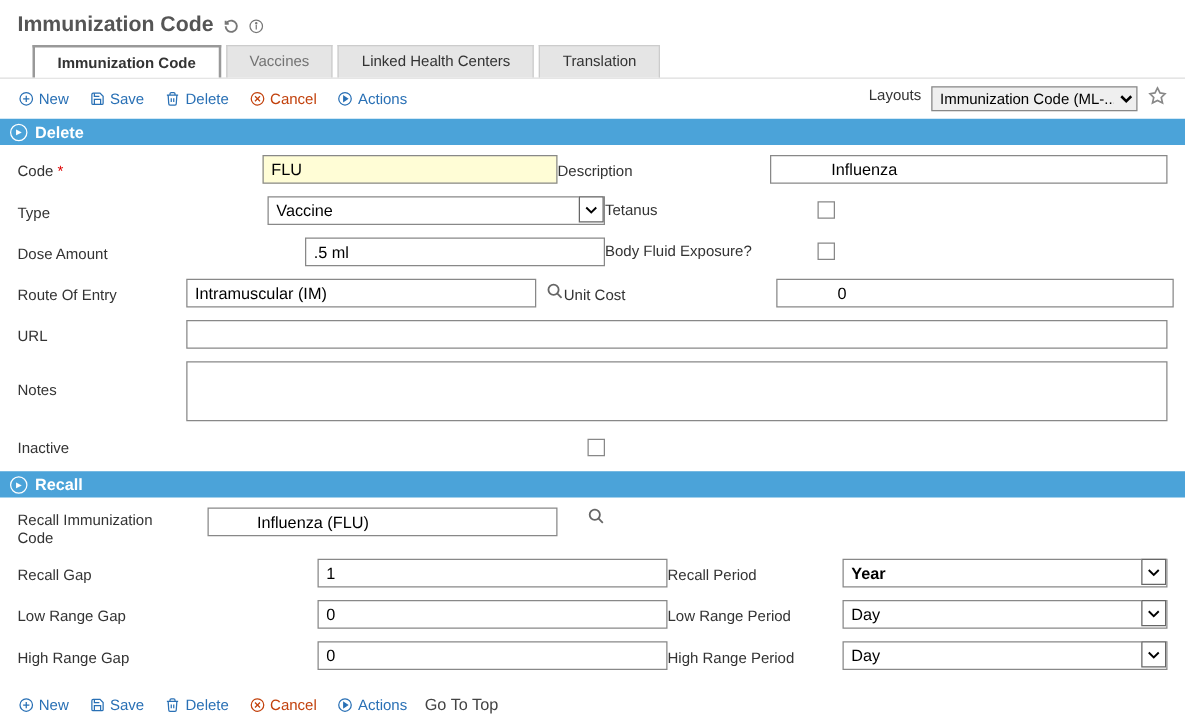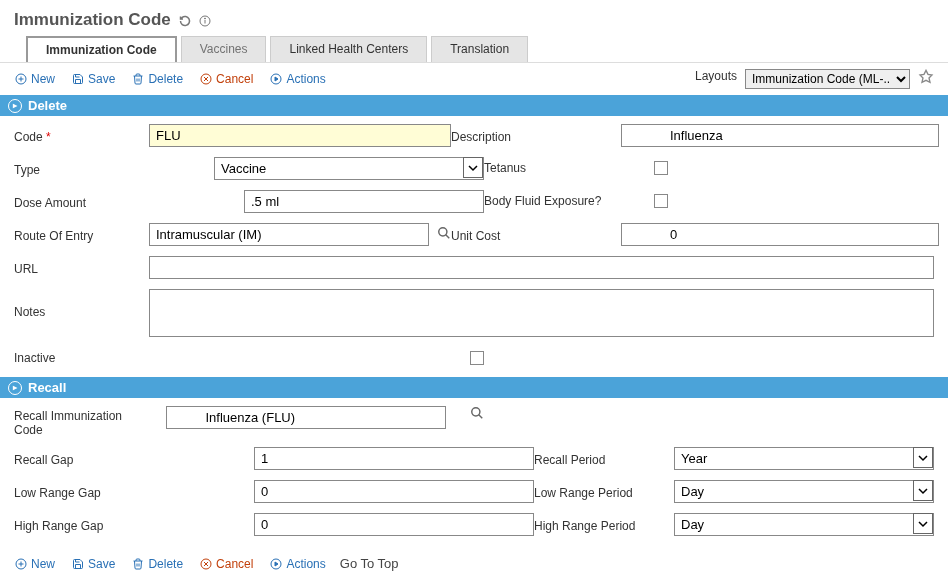--- a/index.html
+++ b/index.html
@@ -152,21 +152,21 @@
 
 <div class="section-bar">
   <span class="arrow-circle">▸</span>
   <span>Delete</span>
 </div>
 
 <div class="form-area">
   <div class="form-row">
     <div class="col left">
       <span class="lbl req">Code</span>
-      <input class="inp yellow" style="width: 302px;" value="FLU">
+      <input class="inp yellow" style="width: 236px;" value="FLU">
     </div>
     <div class="col right">
       <span class="lbl right">Description</span>
       <input class="inp wide" value="Influenza" style="">
     </div>
   </div>
 
   <div class="form-row">
     <div class="col left">
       <span class="lbl">Type</span>
@@ -255,21 +255,21 @@
   </div>
 
   <div class="form-row">
     <div class="col left" style="width:540px">
       <span class="lbl">Recall Gap</span>
       <input class="inp" style="width: 280px;" value="1">
     </div>
     <div class="col right">
       <span class="lbl" style="width:140px">Recall Period</span>
       <span class="sel-wrap">
-        <input class="inp" style="width: 260px; padding-right: 24px;" value="Year">
+        <input class="inp" style="width: 260px; padding-right: 24px; font-weight: bold;" value="Year">
         <span class="sel-arrow">
             <svg width="10" height="10" viewBox="0 0 10 10">
               <polyline points="1 3 5 7 9 3" stroke="#000" fill="none" stroke-width="1.5"></polyline>
             </svg>
           </span>
       </span>
     </div>
   </div>
 
   <div class="form-row">

